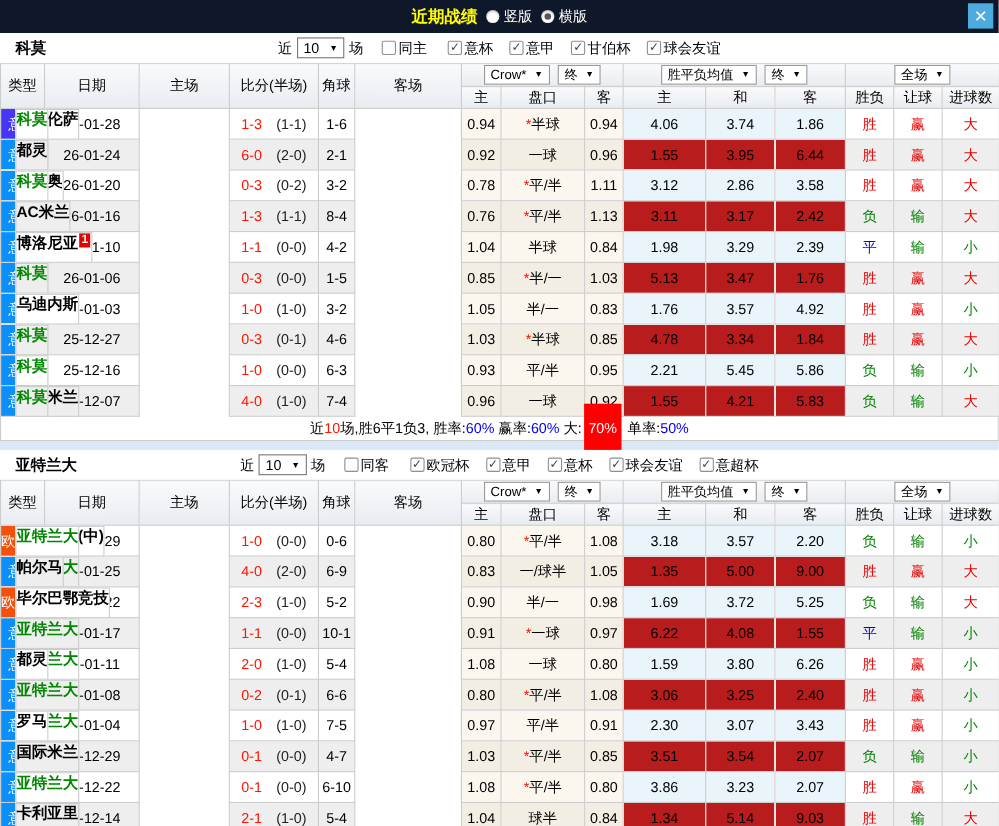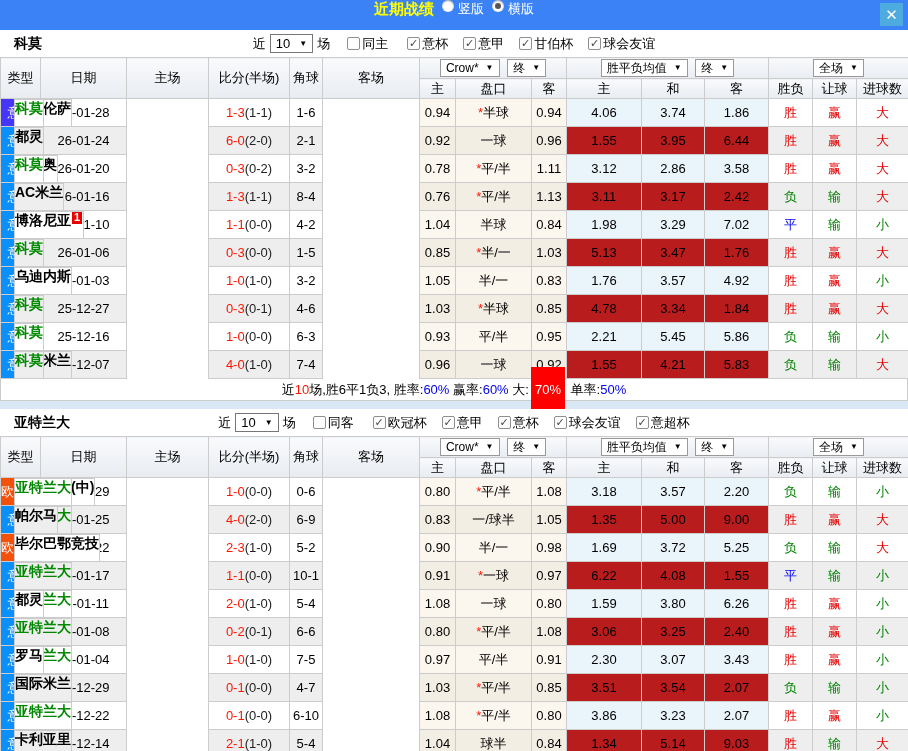--- a/index.html
+++ b/index.html
@@ -4,22 +4,22 @@
 <style>
   * { box-sizing: border-box; }
   body {
     margin: 0; width: 908px; height: 751px; overflow: hidden;
     background: #fff; color: #222;
     font-family: "Liberation Sans", "DejaVu Sans", sans-serif;
     font-size: 13px;
   }
   
   .titlebar {
-    height: 30px; background: #3b82f6; position: relative;
-    display: flex; align-items: flex-start; justify-content: center;
+    height: 30px; background: #0f172a; position: relative;
+    display: flex; align-items: center; justify-content: center; text-decoration: underline;
   }
   .title { color: #ffff00; font-weight: bold; font-size: 15px; }
   .radio {
     width: 12px; height: 12px; border-radius: 50%; background: #fff;
     display: inline-block; margin: 0 4px 0 8px; position: relative;
     box-shadow: inset 0 1px 2px rgba(0,0,0,.35); cursor: pointer;
   }
   .radio.checked::after {
     content: ''; position: absolute; left: 3px; top: 3px;
     width: 6px; height: 6px; border-radius: 50%; background: #555;
@@ -63,21 +63,21 @@
   }
   tbody td { height: 28px; font-size: 13px; background: #fff; color: #000; }
   tr.even td { background: #eeeeee; }
   td.crow { background: #fcf7ee; }
   tr.even td.crow { background: #f3eee3; }
   td.avg { background: #e9f4fb; }
   tr.even td.avg { background: #b91c1c; }
   td.type { color: #fff; }
   .tname.hl { color: #008800; }
   .ft { color: #ff1500; }
-  .ht { color: #222; }
+  .ht { color: #222; padding-left: 13px; }
   .star { color: #ff1500; }
   .badge {
     background: #e80000; color: #fff; font-size: 11px; line-height: 13px;
     padding: 0 2px; display: inline-block; position: relative; top: -4px; margin: 0 1px;
   }
   
   .summary {
     height: 22px; line-height: 21px; text-align: center; font-size: 13px;
     border: 1px solid #ccc; border-top: none; color: #000; background: #fff;
   }
@@ -274,21 +274,21 @@
             <td class="date">26-01-10</td>
             <td class="team"><span class="tname hl">科莫</span></td>
             <td class="score"><span class="ft">1-1</span><span class="ht">(0-0)</span></td>
             <td class="corner">4-2</td>
             <td class="team"><span class="tname">博洛尼亚</span><span class="badge">1</span></td>
             <td class="crow">1.04</td>
             <td class="crow">半球</td>
             <td class="crow">0.84</td>
             <td class="avg">1.98</td>
             <td class="avg">3.29</td>
-            <td class="avg">7.02</td>
+            <td class="avg">2.39</td>
             <td class="res" style="color: rgb(0, 0, 238);">平</td>
             <td class="res" style="color: rgb(0, 128, 0);">输</td>
             <td class="res" style="color: rgb(0, 128, 0);">小</td>
           </tr>
           <tr class="even">
             <td class="type" style="background: rgb(11, 143, 251);">意甲</td>
             <td class="date">26-01-06</td>
             <td class="team"><span class="tname">比萨</span></td>
             <td class="score"><span class="ft">0-3</span><span class="ht">(0-0)</span></td>
             <td class="corner">1-5</td>

